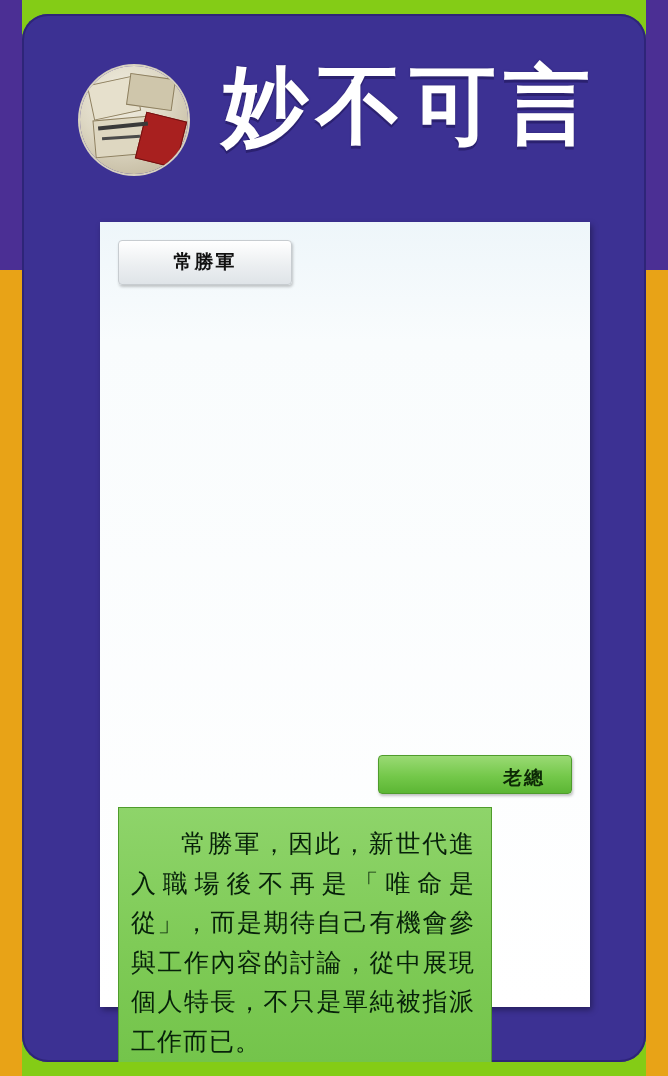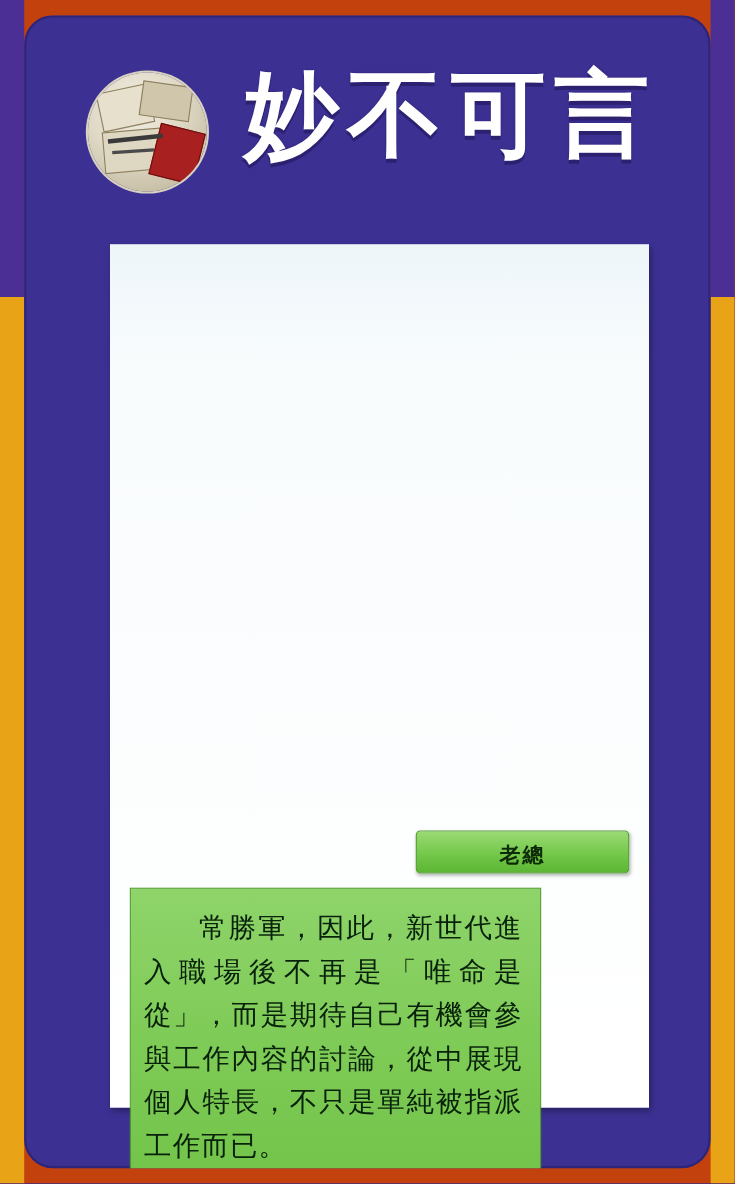--- a/index.html
+++ b/index.html
@@ -11,21 +11,21 @@
     width: 668px;
     height: 1076px;
     overflow: hidden;
     font-family: "DejaVu Sans", "Liberation Sans", sans-serif;
   }
 
   #page {
     position: relative;
     width: 668px;
     height: 1076px;
-    background: #c2410c;
+    background: #84cc16;
     overflow: hidden;
   }
 
   
   .edge {
     position: absolute;
     top: 0;
     width: 22px;
     height: 1076px;
   }
@@ -178,21 +178,21 @@
     padding: 9px 26px 2px 26px;
     background: linear-gradient(to bottom,#9ada74 0%,#74c84a 55%,#5cb634 100%);
     border: 1px solid #4f9c2c;
     border-radius: 4px;
     box-shadow: 1px 2px 3px rgba(0,0,0,.25);
     font-family: "DejaVu Sans", sans-serif;
     font-weight: bold;
     font-size: 19px;
     color: #0d2a06;
     letter-spacing: 2px;
-    text-align: center;
+    text-align: right;
   }
 
   
   .answer {
     position: absolute;
     left: 18px;
     top: 585px;
     width: 374px;
     background: linear-gradient(to bottom,#8ed46a 0%,#7fcb57 50%,#72c349 100%);
     border: 1px solid #4f9c2c;
@@ -227,20 +227,21 @@
         <div class="stamp s3"></div>
         <div class="stamp s4"></div>
         <div class="ink"></div>
         <div class="ink2"></div>
       </div>
       <div class="title">妙不可言</div>
     </div>
 
     <div class="panel">
 
+      <div class="tab-asker">常勝軍</div>
 
 
 
       <div class="tab-answer">老總</div>
 
       <div class="answer">
         <p>常勝軍，因此，新世代進入職場後不再是「唯命是從」，而是期待自己有機會參與工作內容的討論，從中展現個人特長，不只是單純被指派工作而已。</p>
       </div>
 
     </div>

